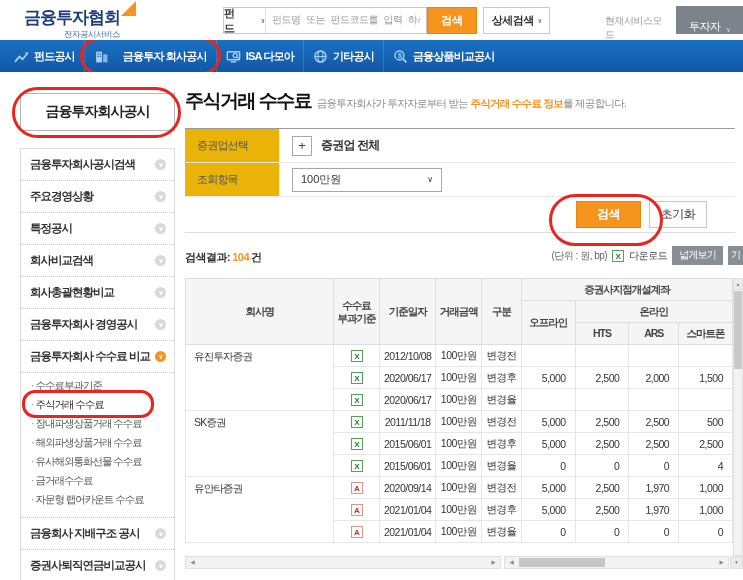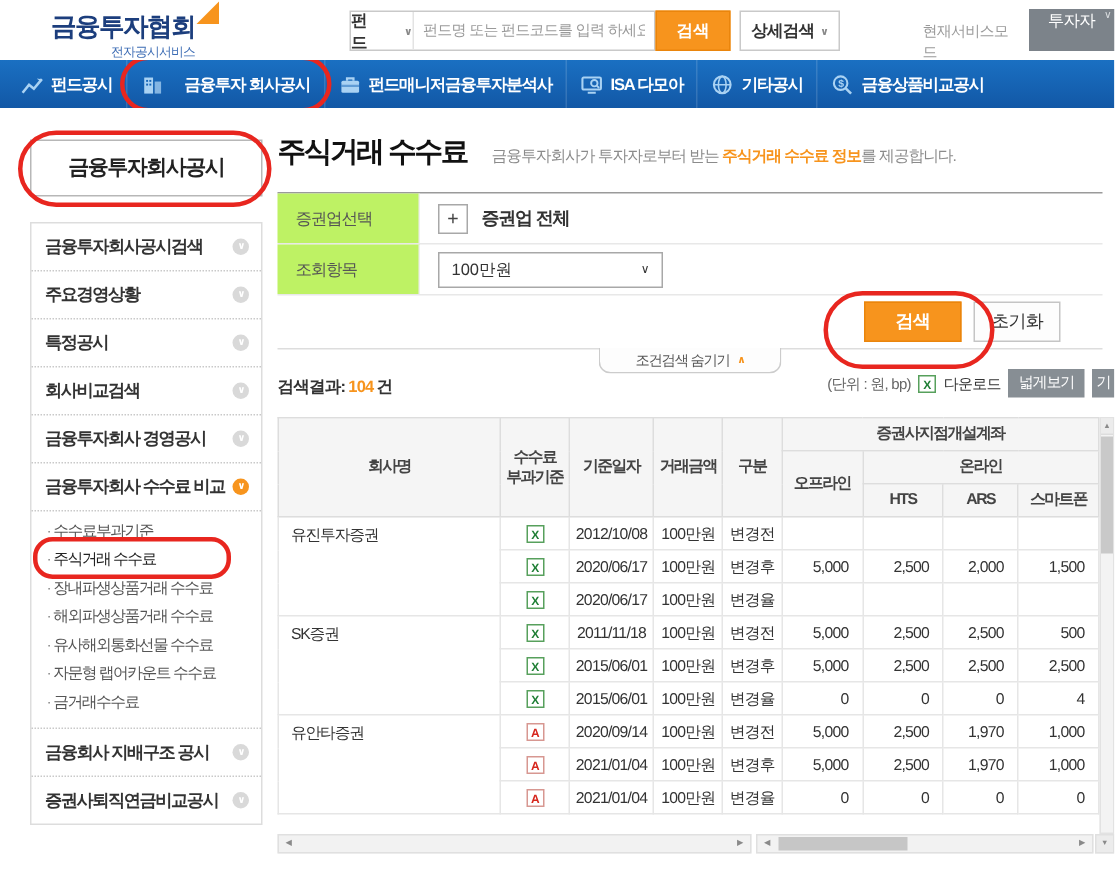--- a/index.html
+++ b/index.html
@@ -1,42 +1,42 @@
 <!DOCTYPE html>
 <html><head>
 <meta charset="utf-8">
 <style>
   * { margin:0; padding:0; box-sizing:border-box; }
   html,body { background:#fff; }
   .screen { position:relative; width:743px; height:580px; background:#fff; overflow:hidden;
             font-family:"Liberation Sans","DejaVu Sans",sans-serif; }
 
   
-  .top { position:absolute; left:10px; top:0; width:662px; height:40px; background:#fff; }
+  .top { position:absolute; left:0; top:0; width:662px; height:40px; background:#fff;font-family:Liberation Mono, monospace; }
   .logo { position:absolute; left:24px; top:6px; cursor:pointer; }
   .logo-main { position:relative; font-size:17px; font-weight:bold; color:#1c3e7d; letter-spacing:-1px; }
   .logo-flag { position:absolute; right:-16px; top:-5px; width:0; height:0;
                border-bottom:15px solid #f7941d; border-left:15px solid transparent; }
   .logo-sub { font-size:8.5px; color:#3c6cb4; text-align:right; margin-top:0; letter-spacing:-0.5px; }
   .searchbar { position:absolute; left:223px; top:7px; width:204px; height:27px;
                border:1px solid #c9c9c9; background:#fff; display:flex; align-items:center; }
   .search-cat { width:42px; display:flex; align-items:center; justify-content:center; gap:15px;
                 font-size:11px; font-weight:bold; color:#333; border-right:1px solid #e3e3e3; height:100%; cursor:pointer; }
   .search-cat .chev, .btn-adv .chev, .btn-mode .chev { font-size:7px; color:#888; }
   .search-input { flex:1; min-width:0; border:none; outline:none; font-size:10px; color:#333; padding:0 6px;
                   font-family:inherit; letter-spacing:-0.5px; }
   .search-input::placeholder { color:#9a9a9a; }
   .btn-search-top { position:absolute; left:427px; top:7px; width:50px; height:27px; background:#f7941d;
                     border:1px solid #ea850c; color:#fff; font-size:11px; font-weight:bold; cursor:pointer; font-family:inherit; }
   .btn-adv { position:absolute; left:483px; top:7px; width:67px; height:27px; background:#fff;
              border:1px solid #c9c9c9; color:#333; font-size:11px; font-weight:bold; cursor:pointer;
              display:flex; align-items:center; justify-content:center; gap:4px; font-family:inherit; letter-spacing:-0.5px; }
   .svc-label { position:absolute; left:605px; top:14px; font-size:10px; color:#9a9a9a; letter-spacing:-0.5px; }
   .btn-mode { position:absolute; left:676px; top:6px; width:67px; height:28px; background:#7c838a;
-              border:none; color:#fff; font-size:11px; cursor:pointer; display:flex; align-items:flex-start;
+              border:none; color:#fff; font-size:11px; cursor:pointer; display:flex; align-items:flex-end;
               justify-content:center; gap:6px; font-family:inherit; letter-spacing:-0.5px; }
   .btn-mode .chev { color:#d9dcdf; }
 
   
   .gnb { position:absolute; left:0; top:40px; width:743px; height:32px;
          background:linear-gradient(#1a70c2,#1258a6); display:flex; align-items:stretch; overflow:hidden; }
   .gnb-item { display:flex; align-items:center; gap:5px; padding:0 9px; color:#fff;
               font-size:11px; font-weight:bold; letter-spacing:-0.8px; white-space:nowrap;
               border-left:1px solid rgba(255,255,255,.14); cursor:pointer; }
   .gnb-item:first-child { border-left:none; padding-left:14px; }
@@ -63,26 +63,26 @@
   .sub-list { list-style:none; padding:3px 0 8px 0; border-bottom:1px dotted #c9c9c9; }
   .sub-item { padding:2.5px 6px 2.5px 10px; font-size:10.5px; color:#555; letter-spacing:-1px; cursor:pointer; }
   .sub-item::before { content:"· "; color:#888; }
   .sub-item.active { position:relative; color:#222; }
   .sub-item.active::after { content:""; position:absolute; left:1px; right:20px; top:-5px; bottom:-4px;
                  border:3px solid #e8261f; border-radius:13px; pointer-events:none; }
 
   
   .page-head { position:absolute; left:185px; top:88px; width:558px; }
   .page-head h1 { display:inline; font-size:19px; font-weight:bold; color:#111; letter-spacing:-1.5px; }
-  .page-desc { font-size:10.5px; color:#8b8b8b; letter-spacing:-0.7px; margin-left:12px; }
+  .page-desc { font-size:10.5px; color:#8b8b8b; letter-spacing:-0.7px; margin-left:1px; }
   .page-desc em { font-style:normal; color:#f7941d; font-weight:bold; }
 
   .filter-box { position:absolute; left:185px; top:128px; width:550px; border-top:1px solid #9a9a9a; background:#fff; }
   .f-row { display:flex; height:34px; border-bottom:1px solid #e8e8e8; }
-  .f-label { width:95px; background:#bef264; border-right:1px solid #eee; display:flex; align-items:center;
+  .f-label { width:95px; background:#eab308; border-right:1px solid #eee; display:flex; align-items:center;
              padding-left:12px; font-size:11px; color:#555; letter-spacing:-0.8px; }
   .f-value { flex:1; display:flex; align-items:center; gap:9px; padding-left:12px; }
   .plus-btn { width:20px; height:20px; border:1px solid #a8a8a8; background:#fff; font-size:13px; color:#444;
               line-height:17px; text-align:center; cursor:pointer; font-family:inherit; }
   .f-valtext { font-size:12px; font-weight:bold; color:#333; letter-spacing:-0.8px; }
   .select-box { width:150px; height:24px; border:1px solid #a8a8a8; display:flex; align-items:center;
                 justify-content:space-between; padding:0 8px; font-size:11px; color:#333; cursor:pointer; }
   .select-box .chev { font-size:8px; color:#333; }
   .btn-row { height:36px; display:flex; align-items:center; justify-content:flex-end; gap:8px;
              padding-right:28px; border-bottom:1px solid #ddd; }
@@ -199,30 +199,20 @@
             <rect x="5.2" y="4" width="1.2" height="1.2" fill="#1766b8"></rect>
             <rect x="3.2" y="6.3" width="1.2" height="1.2" fill="#1766b8"></rect>
             <rect x="5.2" y="6.3" width="1.2" height="1.2" fill="#1766b8"></rect>
           </svg>
         </span>
         <span>금융투자 회사공시</span>
       </div>
       <div class="gnb-item">
         <span class="gnb-ico">
           <svg viewBox="0 0 14 14">
-            <rect x="1.5" y="4.5" width="11" height="7.5" rx="1" fill="#a9d2f3"></rect>
-            <path d="M5 4.5 V3 h4 v1.5" stroke="#a9d2f3" fill="none" stroke-width="1.4"></path>
-            <rect x="1.5" y="7" width="11" height="1.4" fill="#1766b8" opacity=".5"></rect>
-          </svg>
-        </span>
-        <span>펀드매니저금융투자분석사</span>
-      </div>
-      <div class="gnb-item">
-        <span class="gnb-ico">
-          <svg viewBox="0 0 14 14">
             <rect x="1.2" y="2.5" width="11.5" height="7.5" rx="0.8" stroke="#a9d2f3" fill="none" stroke-width="1.3"></rect>
             <line x1="4.5" y1="12" x2="9.5" y2="12" stroke="#a9d2f3" stroke-width="1.3"></line>
             <circle cx="8.6" cy="6" r="2" stroke="#a9d2f3" fill="none" stroke-width="1.2"></circle>
             <line x1="10" y1="7.4" x2="11.6" y2="9" stroke="#a9d2f3" stroke-width="1.2"></line>
           </svg>
         </span>
         <span>ISA 다모아</span>
       </div>
       <div class="gnb-item">
         <span class="gnb-ico">
@@ -267,37 +257,43 @@
         </div>
       </div>
       <div class="menu-block">
         <div class="menu-item">
           <span>회사비교검색</span>
           <span class="chev-circle">∨</span>
         </div>
       </div>
       <div class="menu-block">
         <div class="menu-item">
+          <span>회사총괄현황비교</span>
+          <span class="chev-circle">∨</span>
+        </div>
+      </div>
+      <div class="menu-block">
+        <div class="menu-item">
           <span>금융투자회사 경영공시</span>
           <span class="chev-circle">∨</span>
         </div>
       </div>
       <div class="menu-block">
         <div class="menu-item">
           <span>금융투자회사 수수료 비교</span>
           <span class="chev-circle expanded">∨</span>
         </div>
         <ul class="sub-list">
           <li class="sub-item">수수료부과기준</li>
           <li class="sub-item active">주식거래 수수료</li>
           <li class="sub-item">장내파생상품거래 수수료</li>
           <li class="sub-item">해외파생상품거래 수수료</li>
           <li class="sub-item">유사해외통화선물 수수료</li>
+          <li class="sub-item">금거래수수료</li>
           <li class="sub-item">자문형 랩어카운트 수수료</li>
-          <li class="sub-item">금거래수수료</li>
         </ul>
       </div>
       <div class="menu-block">
         <div class="menu-item">
           <span>금융회사 지배구조 공시</span>
           <span class="chev-circle">∨</span>
         </div>
       </div>
       <div class="menu-block">
         <div class="menu-item">
@@ -328,26 +324,20 @@
           <span class="chev">∨</span>
         </div>
       </div>
     </div>
     <div class="btn-row">
       <button class="btn-submit">검색</button>
       <button class="btn-reset">초기화</button>
     </div>
   </div>
 
-  <div class="hide-tab">
-    <div class="hide-tab-inner">
-      <span>조건검색 숨기기</span>
-      <span class="up">∧</span>
-    </div>
-  </div>
 
   <div class="result-bar">
     <span class="result-left"><span>검색결과:</span><span class="cnt">104</span><span>건</span></span>
     <span class="result-right">
       <span class="unit-note">(단위 : 원, bp)</span>
       <span class="dl-ico"></span>
       <span class="dl-label">다운로드</span>
       <button class="wide-btn">넓게보기</button>
       <button class="partial-btn">기</button>
     </span>

